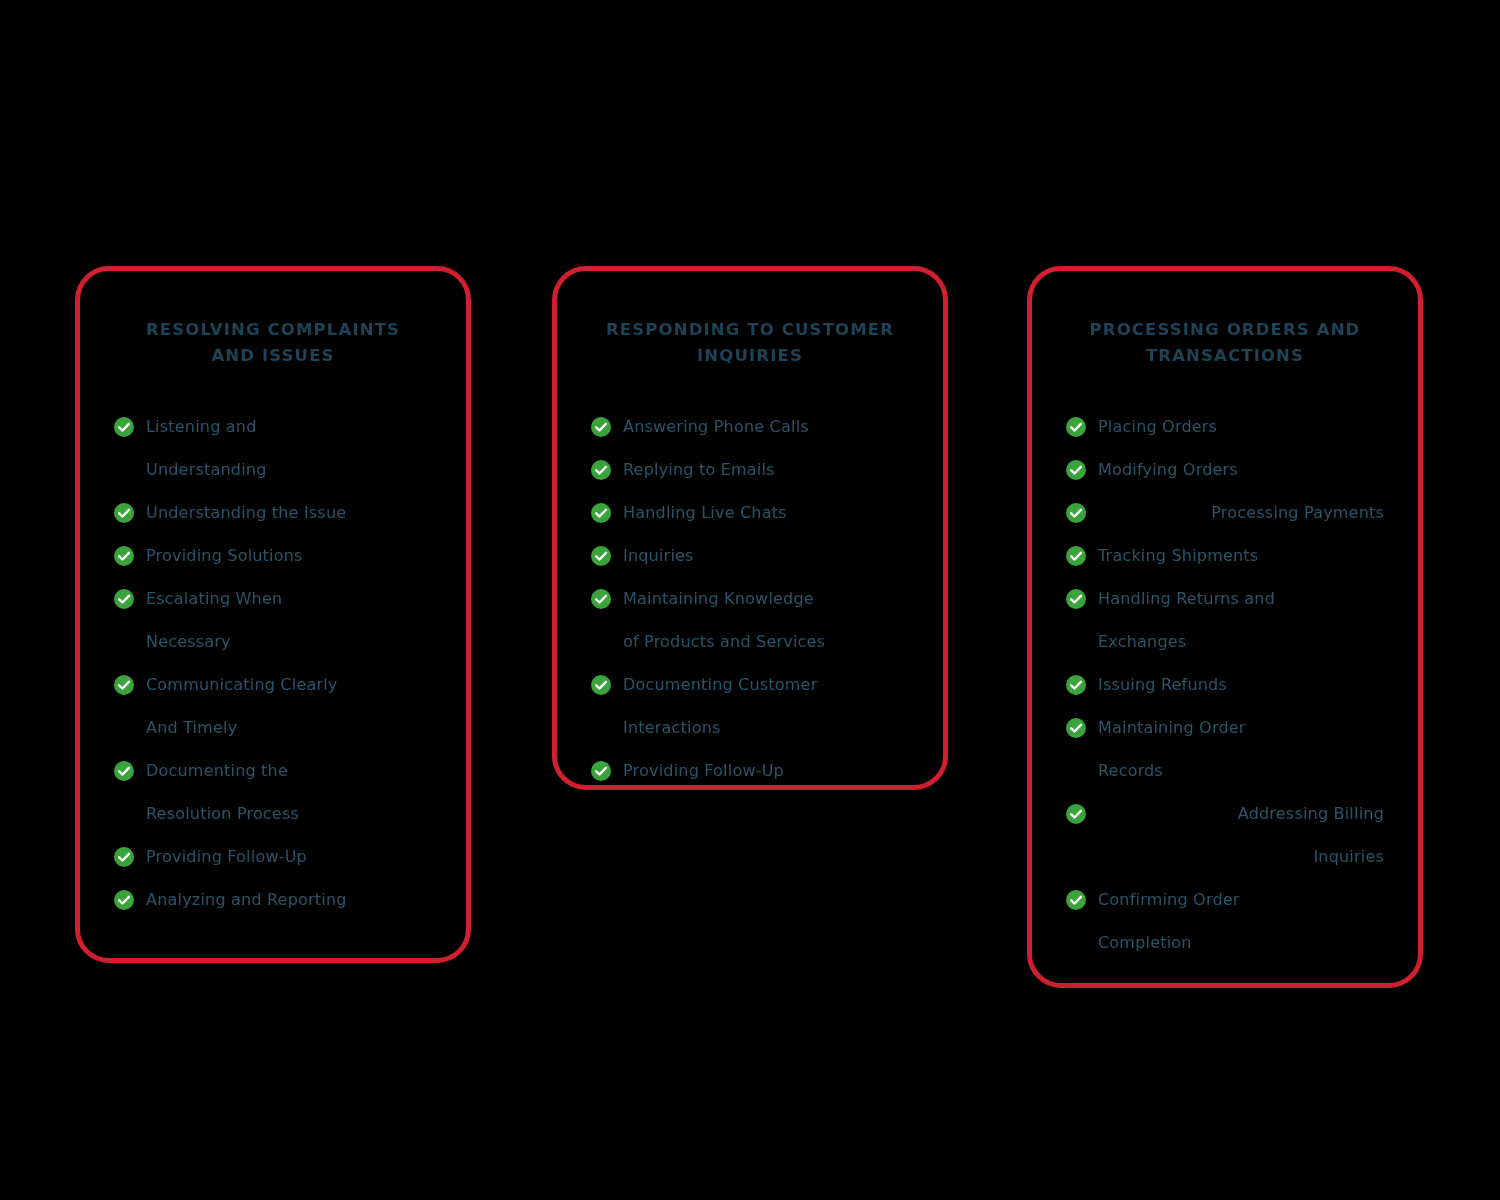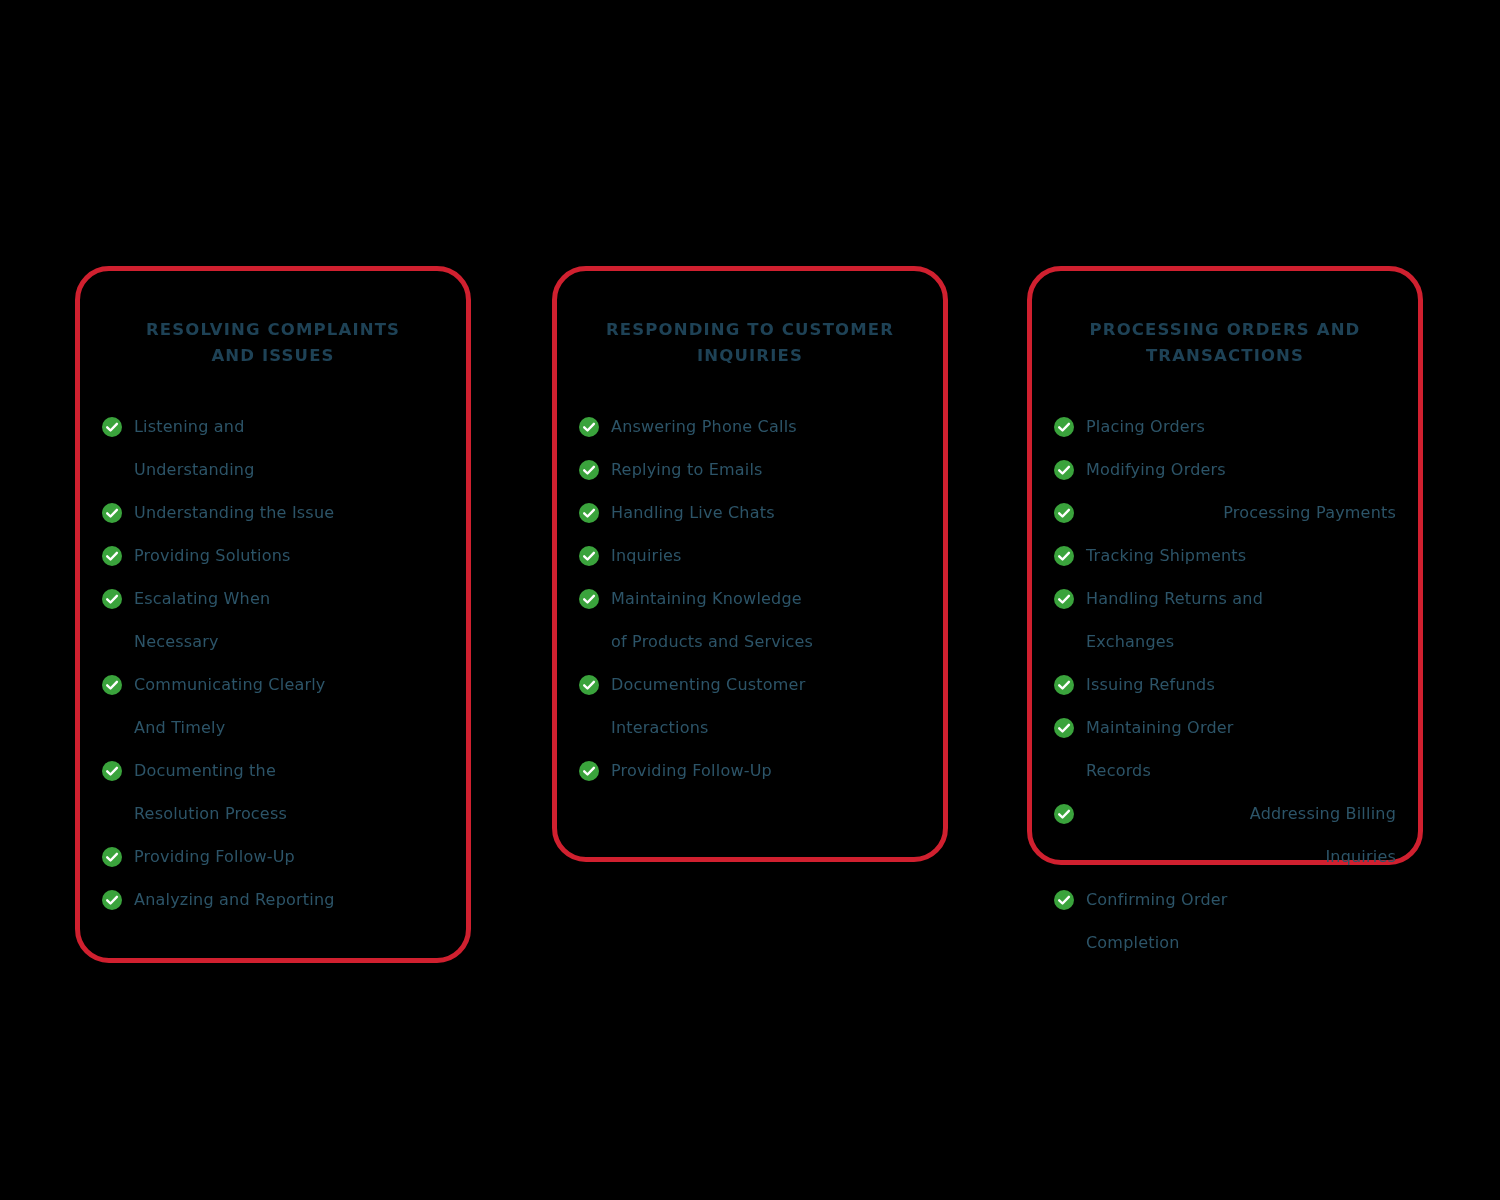--- a/index.html
+++ b/index.html
@@ -24,25 +24,25 @@
 
   .card {
     position:absolute;
     border:5px solid #d0202f;
     border-radius:34px;
     background:transparent;
   }
 
   
   #card-0 { left:75px;   top:266px; width:396px; height:697px; }
-  #card-1 { left:552px;  top:266px; width:396px; height:596px; }
-  #card-2 { left:1027px; top:266px; width:396px; height:599px; }
+  #card-1 { left:552px;  top:266px; width:396px; height:524px; }
+  #card-2 { left:1027px; top:266px; width:396px; height:722px; }
 
   .card-inner {
-    padding:0 22px;
+    padding:0 34px;
   }
 
   .card-title {
     color:#1e4256;
     font-family:"DejaVu Sans", sans-serif;
     font-weight:bold;
     font-size:16.5px;
     letter-spacing:1.15px;
     line-height:26px;
     text-align:center;

